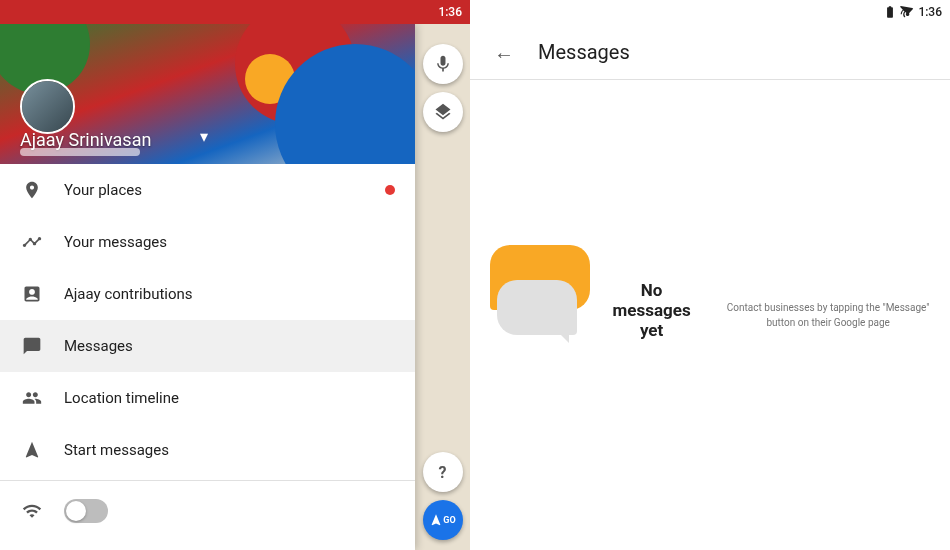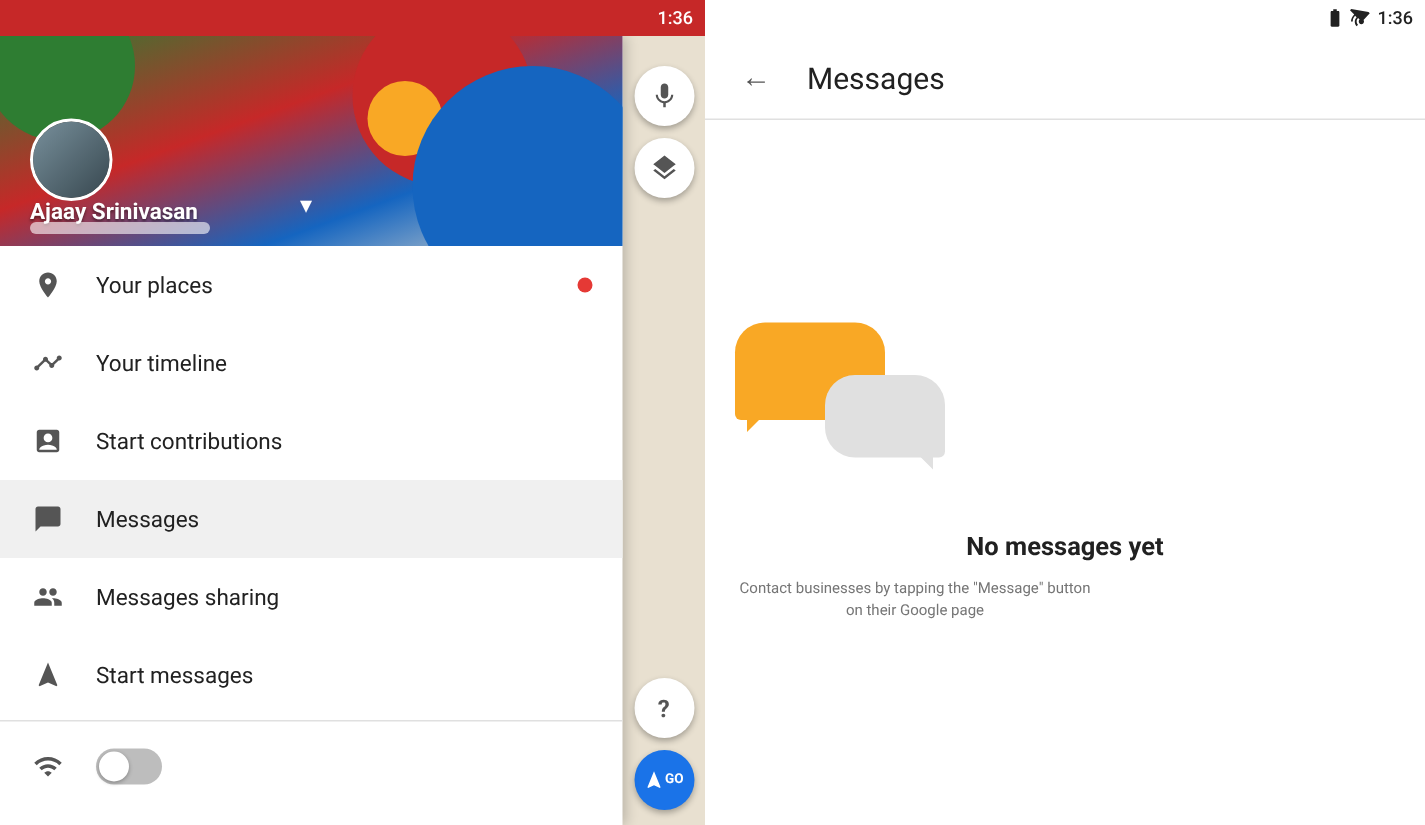--- a/index.html
+++ b/index.html
@@ -123,22 +123,22 @@
       height: 100%;
       background: linear-gradient(135deg, #78909c, #37474f);
       border-radius: 50%;
     }
 
     .user-name {
       position: absolute;
       bottom: 14px;
       left: 20px;
       color: white;
-      font-size: 15px;
-      font-weight: 700;
+      font-size: 18px;
+      font-weight: 400;
       text-shadow: 0 1px 2px rgba(0,0,0,0.5);
     }
 
     .dropdown-arrow {
       position: absolute;
       bottom: 18px;
       left: 200px;
       color: white;
       font-size: 16px;
     }
@@ -305,23 +305,25 @@
 
     .header-title {
       font-size: 20px;
       color: #212121;
       font-weight: 400;
     }
 
     .messages-content {
       flex: 1;
       display: flex;
-      flex-direction: column;
+      flex-direction: row;
+      align-items: center;
       justify-content: center;
       padding: 20px;
+      gap: 34px;
     }
 
     
     .chat-illustration {
       position: relative;
       width: 140px;
       height: 110px;
       margin-bottom: 30px;
     }
 
@@ -433,48 +435,48 @@
         <span class="menu-label">Your places</span>
         <div class="menu-badge"></div>
       </div>
 
       <div class="menu-item">
         <div class="menu-icon">
           <svg viewBox="0 0 24 24">
               <path d="M23 8c0 1.1-.9 2-2 2-.18 0-.35-.02-.51-.07l-3.56 3.55c.05.16.07.34.07.52 0 1.1-.9 2-2 2s-2-.9-2-2c0-.18.02-.36.07-.52l-2.55-2.55c-.16.05-.34.07-.52.07s-.36-.02-.52-.07l-4.55 4.56c.05.16.07.33.07.51 0 1.1-.9 2-2 2s-2-.9-2-2 .9-2 2-2c.18 0 .35.02.51.07l4.56-4.55C8.02 9.36 8 9.18 8 9c0-1.1.9-2 2-2s2 .9 2 2c0 .18-.02.36-.07.52l2.55 2.55c.16-.05.34-.07.52-.07s.36.02.52.07l3.55-3.56C19.02 8.35 19 8.18 19 8c0-1.1.9-2 2-2s2 .9 2 2z"></path>
             </svg>
         </div>
-        <span class="menu-label">Your timeline</span>
+        <span class="menu-label">Your messages</span>
       </div>
 
       <div class="menu-item">
         <div class="menu-icon">
           <svg viewBox="0 0 24 24">
               <path d="M19 3H5c-1.1 0-2 .9-2 2v14c0 1.1.9 2 2 2h14c1.1 0 2-.9 2-2V5c0-1.1-.9-2-2-2zm-7 3c1.93 0 3.5 1.57 3.5 3.5S13.93 13 12 13s-3.5-1.57-3.5-3.5S10.07 6 12 6zm7 13H5v-.23c0-.62.28-1.2.76-1.58C7.47 15.82 9.64 15 12 15s4.53.82 6.24 2.19c.48.38.76.97.76 1.58V19z"></path>
             </svg>
         </div>
-        <span class="menu-label">Start contributions</span>
+        <span class="menu-label">Ajaay contributions</span>
       </div>
 
       <div class="menu-item active">
         <div class="menu-icon">
           <svg viewBox="0 0 24 24">
               <path d="M20 2H4c-1.1 0-2 .9-2 2v18l4-4h14c1.1 0 2-.9 2-2V4c0-1.1-.9-2-2-2z"></path>
             </svg>
         </div>
         <span class="menu-label">Messages</span>
       </div>
 
       <div class="menu-item">
         <div class="menu-icon">
           <svg viewBox="0 0 24 24">
               <path d="M16 11c1.66 0 2.99-1.34 2.99-3S17.66 5 16 5c-1.66 0-3 1.34-3 3s1.34 3 3 3zm-8 0c1.66 0 2.99-1.34 2.99-3S9.66 5 8 5C6.34 5 5 6.34 5 8s1.34 3 3 3zm0 2c-2.33 0-7 1.17-7 3.5V19h14v-2.5c0-2.33-4.67-3.5-7-3.5zm8 0c-.29 0-.62.02-.97.05 1.16.84 1.97 1.97 1.97 3.45V19h6v-2.5c0-2.33-4.67-3.5-7-3.5z"></path>
             </svg>
         </div>
-        <span class="menu-label">Messages sharing</span>
+        <span class="menu-label">Location timeline</span>
       </div>
 
       <div class="menu-item">
         <div class="menu-icon">
           <svg viewBox="0 0 24 24">
               <path d="M12 2L4.5 20.29l.71.71L12 18l6.79 3 .71-.71z"></path>
             </svg>
         </div>
         <span class="menu-label">Start messages</span>
       </div>

